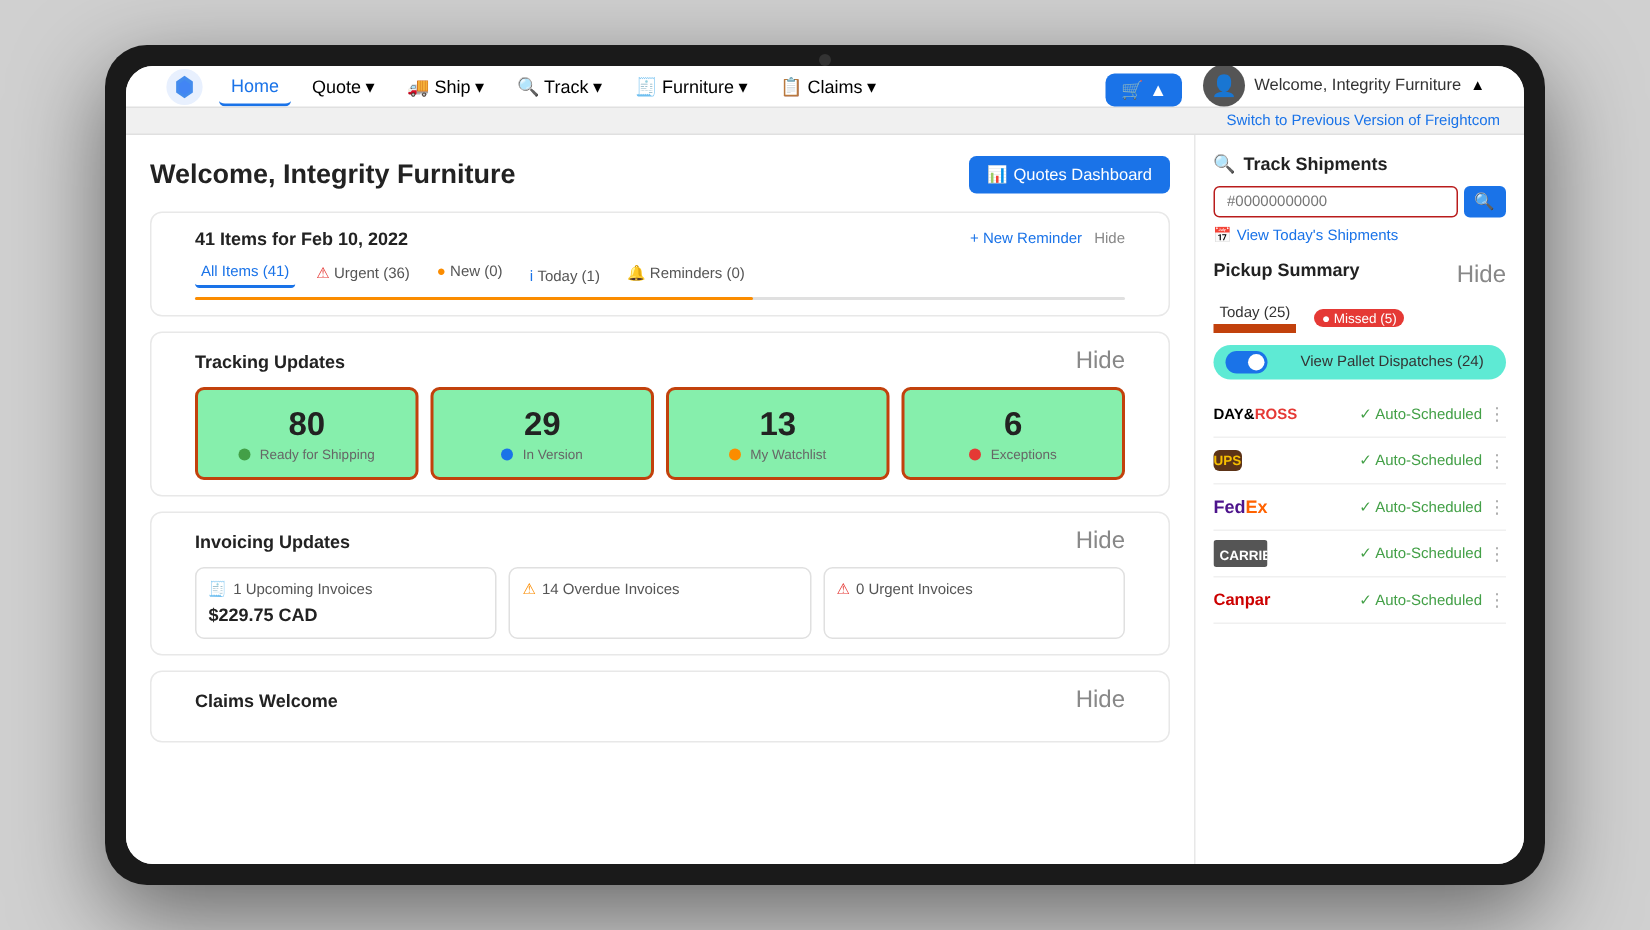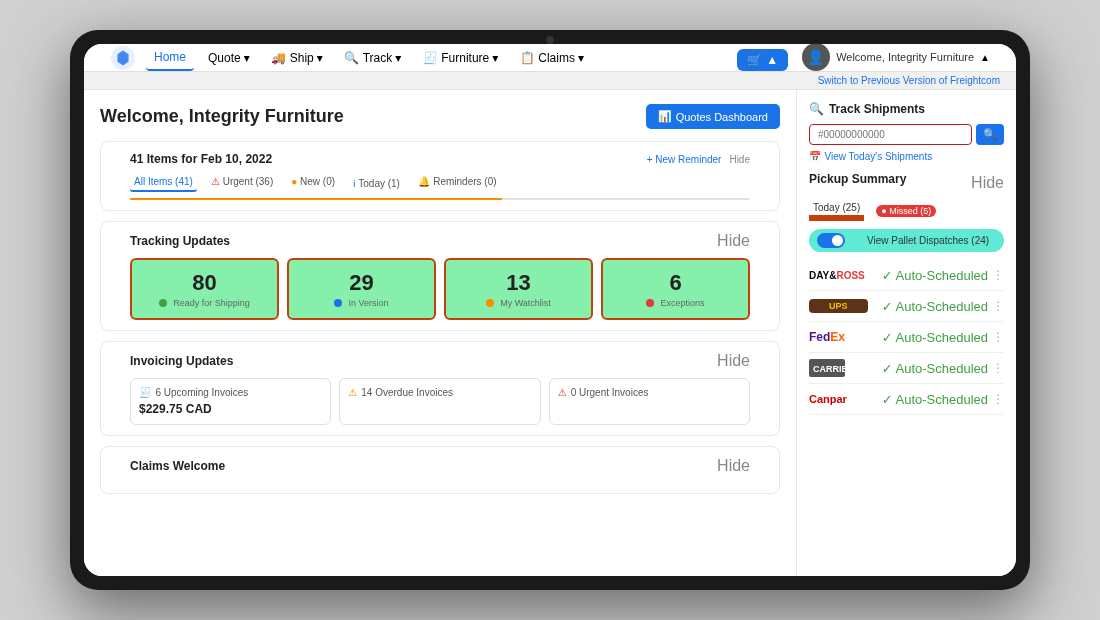--- a/index.html
+++ b/index.html
@@ -389,30 +389,30 @@
       border-bottom: 1px solid #f0f0f0;
     }
     .carrier-logo {
       height: 20px;
       display: flex;
       align-items: center;
       font-weight: 800;
       font-size: 11px;
     }
     .carrier-status {
-      font-size: 13px;
+      font-size: 10px;
       color: #43a047;
       display: flex;
       align-items: center;
       gap: 3px;
     }
     .carrier-menu { color: #aaa; font-size: 12px; cursor: pointer; }
     
     .logo-dayross { color: #1a1a1a; font-weight: 900; font-size: 10px; }
-    .logo-ups { background: #5c3317; color: #f7bf00; border-radius: 4px; padding: 2px 20px; font-size: 9px; font-weight: 900; text-align: center; }
+    .logo-ups { background: #5c3317; color: #f7bf00; border-radius: 4px; padding: 2px 0; font-size: 9px; font-weight: 900; text-align: center; }
     .logo-fedex-fed { color: #4d148c; font-weight: 900; font-size: 12px; }
     .logo-fedex-ex { color: #ff6200; font-weight: 900; font-size: 12px; }
     .logo-canpar { color: #c00; font-weight: 900; font-size: 11px; }
     .logo-generic { color: #333; font-weight: 700; font-size: 10px; }
 
     
     .progress-bar {
       height: 2px;
       background: #e0e0e0;
       border-radius: 2px;
@@ -554,21 +554,21 @@
 
         <div class="section-card">
           <div class="section-header">
             <span class="section-title">Invoicing Updates</span>
             <span class="link-gray">Hide</span>
           </div>
           <div class="invoice-grid">
             <div class="invoice-card">
               <div class="invoice-label">
                 <span style="color:#1a73e8;">🧾</span>
-                <span>6 Upcoming Invoices</span>
+                <span>1 Upcoming Invoices</span>
               </div>
               <div class="invoice-amount">$229.75 CAD</div>
             </div>
             <div class="invoice-card">
               <div class="invoice-label">
                 <span style="color:#fb8c00;">⚠</span>
                 <span>14 Overdue Invoices</span>
               </div>
             </div>
             <div class="invoice-card">

